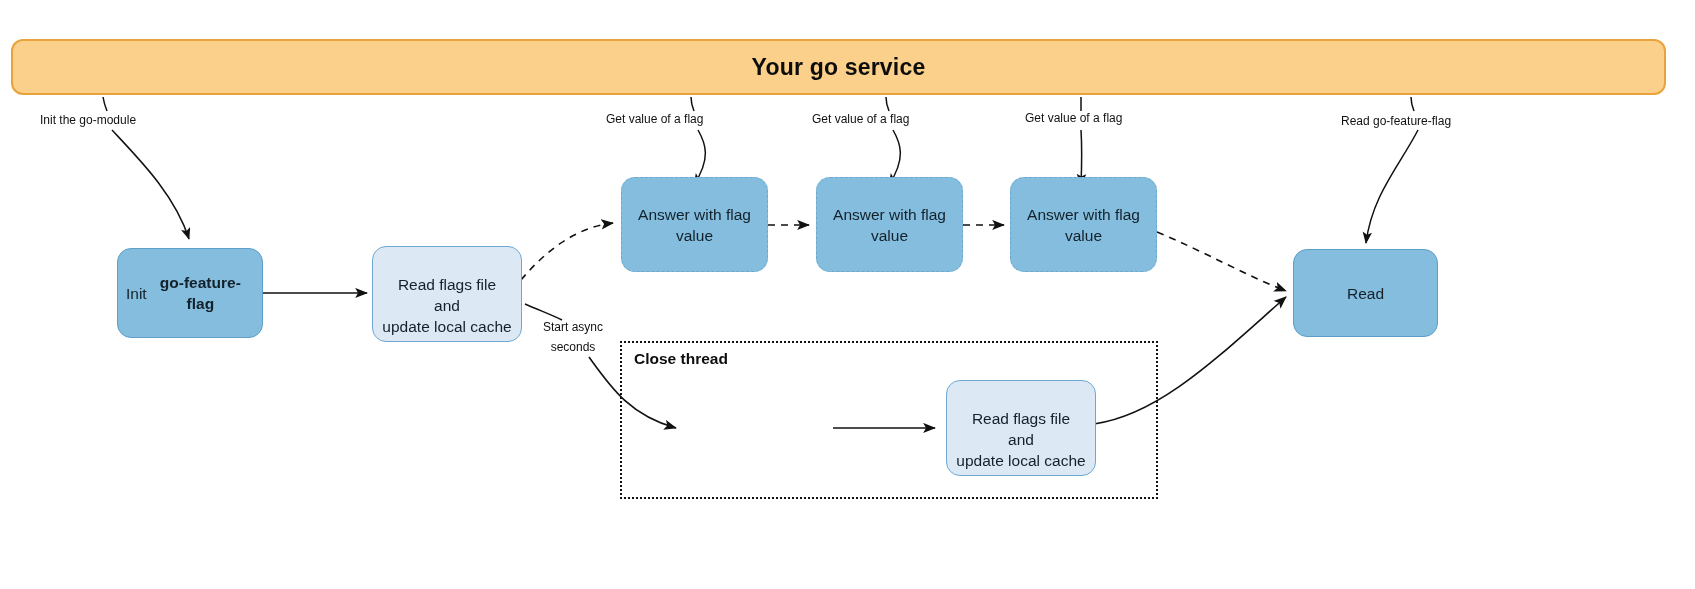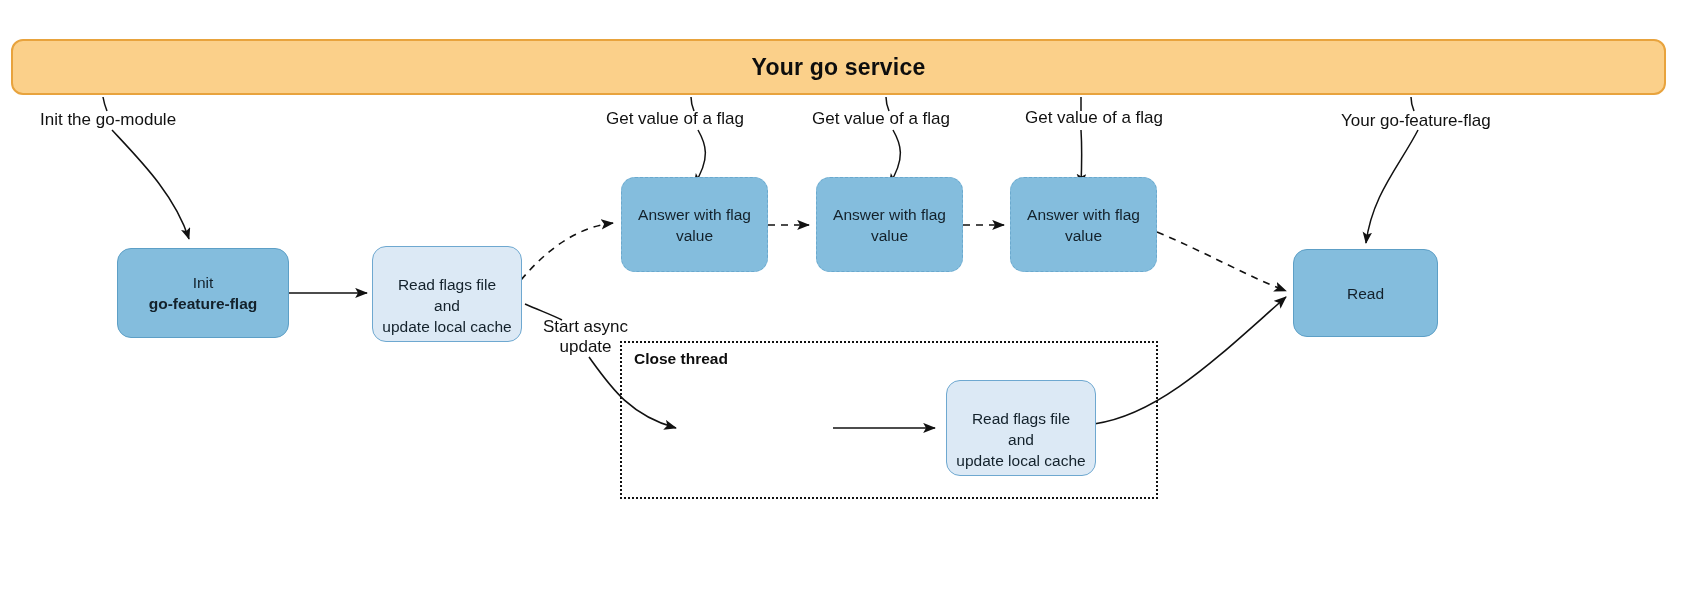--- a/index.html
+++ b/index.html
@@ -90,21 +90,21 @@
     left: 634px;
     top: 350px;
     font-size: 15.5px;
     font-weight: bold;
     color: #0d0d0d;
   }
 
   
   .edge-label {
     position: absolute;
-    font-size: 17px;
+    font-size: 12px;
     line-height: 20px;
     color: #111111;
     white-space: pre-line;
     text-align: left;
   }
 </style>
 </head>
 <body>
 
 <div id="canvas">
@@ -156,26 +156,26 @@
   </div>
 
   <div class="edge-label" style="left:40px; top:110px;">Init the go-module</div>
 
   <div class="edge-label" style="left:606px; top:109px;">Get value of a flag</div>
 
   <div class="edge-label" style="left:812px; top:109px;">Get value of a flag</div>
 
   <div class="edge-label" style="left:1025px; top:108px;">Get value of a flag</div>
 
-  <div class="edge-label" style="left:1341px; top:111px;">Your go-feature-flag</div>
+  <div class="edge-label" style="left:1341px; top:111px;">Read go-feature-flag</div>
 
   <div class="edge-label" style="left:543px; top:317px; text-align:center;">Start async
-update</div>
-
-  <div class="node node-dark" style="left:117px; top:248px; width:172px; height:90px; flex-direction:column;">
+seconds</div>
+
+  <div class="node node-dark" style="left:117px; top:248px; width:146px; height:90px; flex-direction:row;">
     <span>Init</span>
     <span class="bold">go-feature-flag</span>
   </div>
 
   <div class="node node-light" style="left:372px; top:246px; width:150px; height:96px; flex-direction:column;">
     <span>Read flags file</span>
     <span>and</span>
     <span>update local cache</span>
   </div>
 

